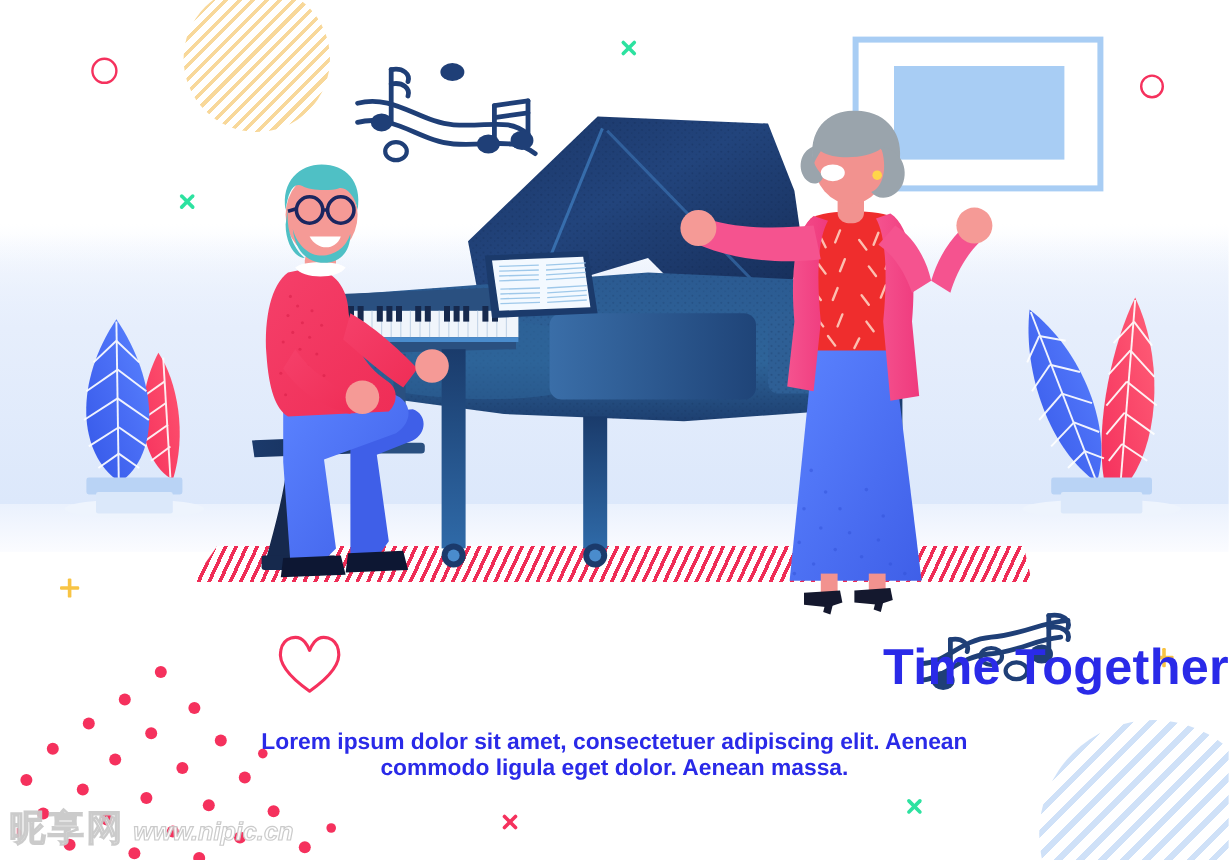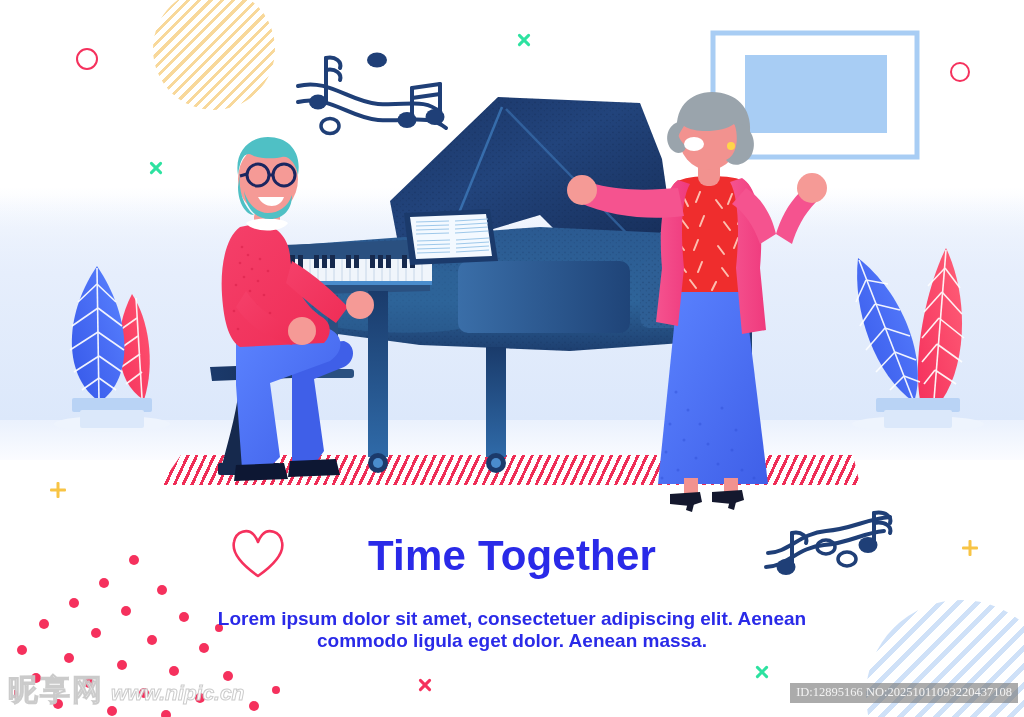--- a/index.html
+++ b/index.html
@@ -570,24 +570,23 @@
     <path d="M168 30 C184 32 192 48 186 62 C180 74 166 76 160 68
              C170 64 174 48 168 30 Z" fill="#9aa4ac"></path>
     <path d="M112 30 C100 34 98 50 106 58 C112 64 120 60 120 54
              C112 48 110 38 112 30 Z" fill="#9aa4ac"></path>
 
     <ellipse cx="128" cy="52" rx="10" ry="7" fill="#ffffff"></ellipse>
 
     <circle cx="165" cy="54" r="4" fill="#ffd54a"></circle>
   </svg>
 
-  <div class="title" style="top:532px;font-size:42px;">Time Together</div>
+  <div class="title" style="top:532px;font-size:42px;text-align:right;">Time Together</div>
 
   <div class="subtitle" style="top:627px;font-size:19px;">commodo ligula eget dolor. Aenean massa.</div>
   <div class="subtitle" style="top:605px;font-size:19px;">Lorem ipsum dolor sit amet, consectetuer adipiscing elit. Aenean</div>
 
   <div class="wm-site">
     <span class="wm-cn">昵享网</span><span class="wm-url">www.nipic.cn</span>
   </div>
 
-  <div class="wm-id">ID:12895166 NO:20251011093220437108</div>
 
 </div>
 
 </body></html>

